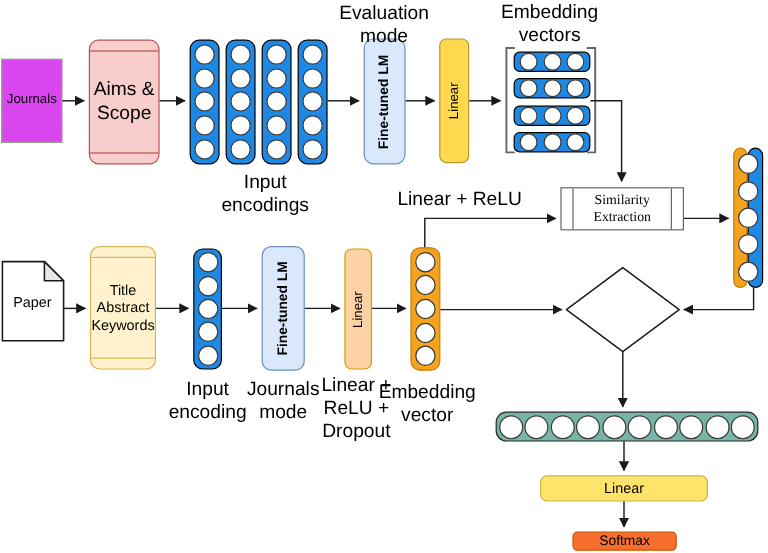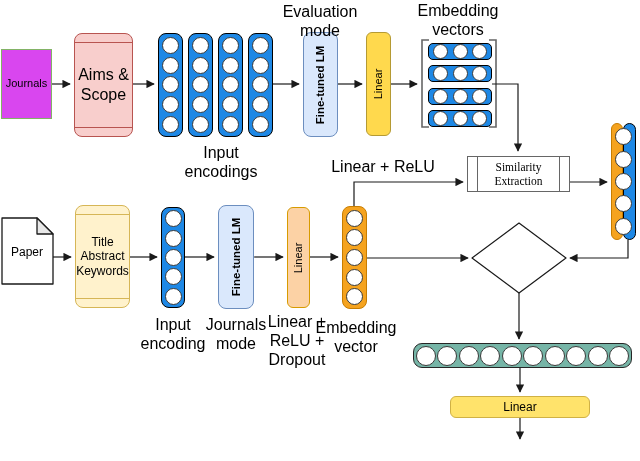--- a/index.html
+++ b/index.html
@@ -205,20 +205,23 @@
           <span class="dot"></span>
           <span class="dot"></span>
           <span class="dot"></span>
         </div>
     </div>
 
     <div class="node linear-out" style="left:450px;top:396px;width:140px;height:22px;">
       <span class="txt">Linear</span>
     </div>
 
+    <div class="node softmax" style="left:477px;top:443px;width:87px;height:16px;">
+      <span class="txt">Softmax</span>
+    </div>
   </div>
 
   <svg class="layer wires" width="640" height="461" viewBox="0 0 640 461">
     <defs>
       <marker id="ah" viewBox="0 0 10 10" refX="9" refY="5" markerWidth="7" markerHeight="7" orient="auto-start-reverse">
         <path d="M0,0 L10,5 L0,10 z" fill="#1a1a1a"></path>
       </marker>
     </defs>
 
     <g>

